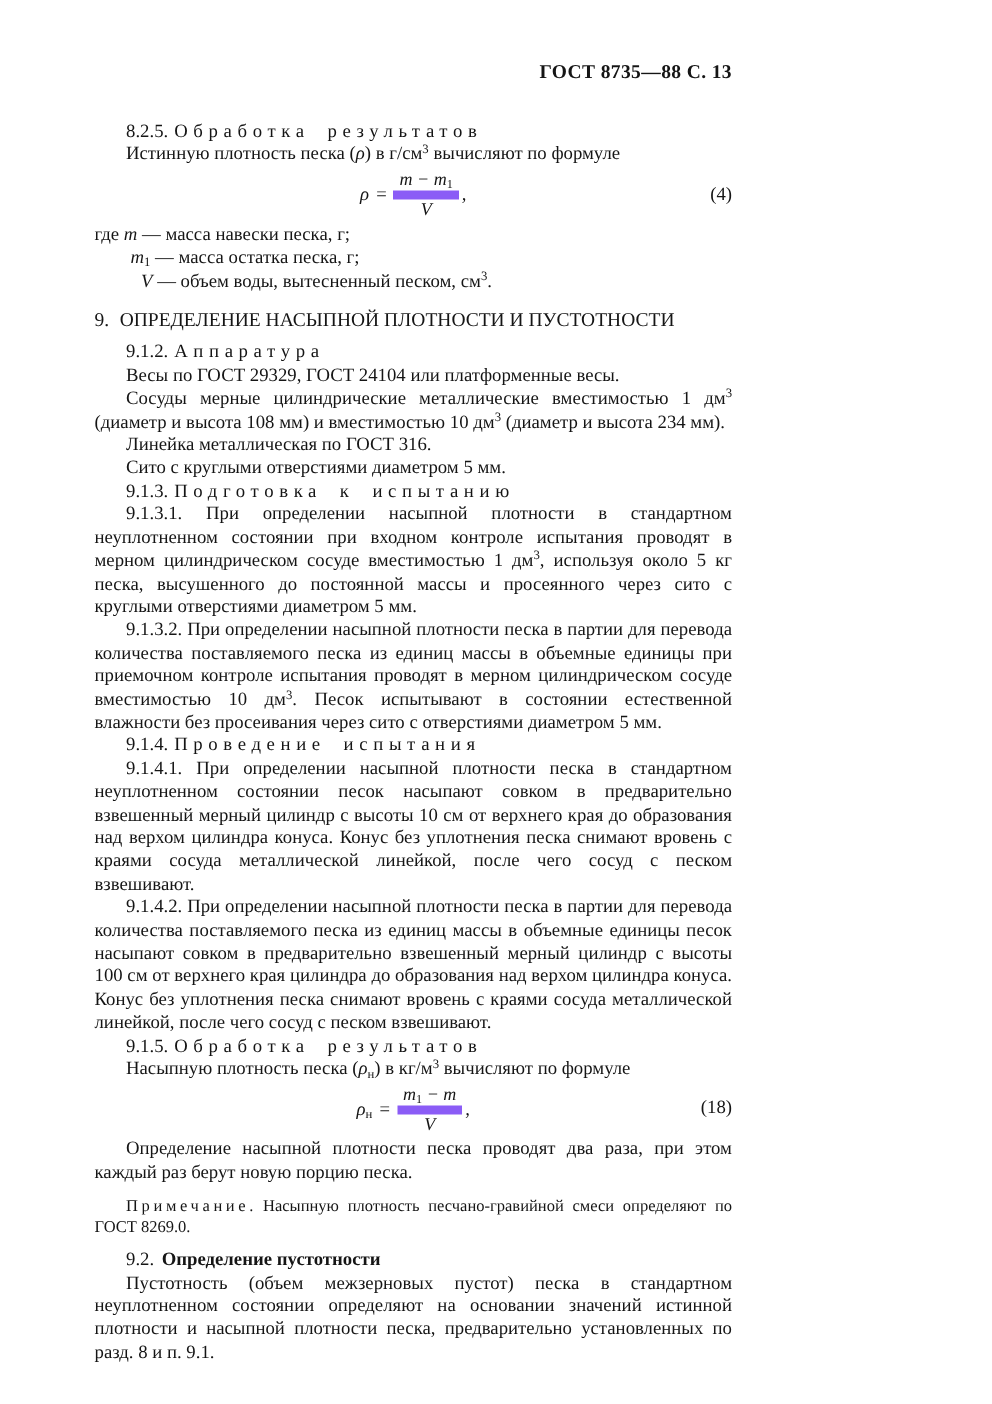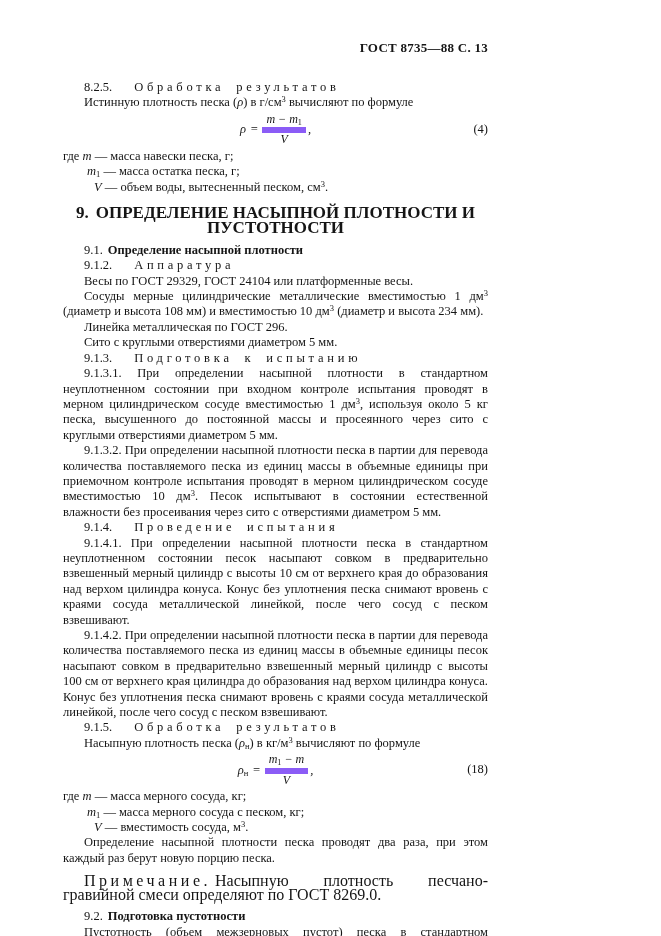--- a/index.html
+++ b/index.html
@@ -9,40 +9,40 @@
   }
   .page{box-sizing:border-box;width:549px;height:936px;padding:40px 61px 0 63px;background:#fff;}
   .header-right{
     text-align:right;font-weight:bold;font-size:13px;line-height:16px;margin-bottom:24px;
     letter-spacing:0.02em;
   }
   .doc{font-size:12.5px;line-height:15.4px;}
   .blk{margin:0;}
   .paragraph{text-align:justify;text-indent:21px;}
   .heading-spaced{text-indent:21px;white-space:nowrap;}
-  .heading-spaced .h-num{margin-right:22px;}
+  .heading-spaced .h-num{margin-right:4px;}
   .h-spaced{letter-spacing:0.30em;word-spacing:0.40em;}
-  .chapter-heading{text-align:center;font-weight:bold;font-size:17px;margin:10px 0 7px;}
+  .chapter-heading{font-weight:normal;font-size:13px;margin:10px 0 7px;}
   .chapter-heading .ch-num{margin-right:7px;}
   .heading-bold{text-indent:21px;margin-top:3px;}
   .heading-bold .h-num{margin-right:5px;font-weight:normal;}
   .heading-bold .hb-title{font-weight:bold;}
   .formula-row{position:relative;display:flex;justify-content:center;align-items:center;
     min-height:34px;margin:2px 0;}
   .formula-math{font-style:italic;font-size:12.5px;display:inline-flex;align-items:center;}
   .f-eq{margin:0 4px;}
   .frac{display:inline-flex;flex-direction:column;align-items:center;line-height:1.12;font-size:12px;}
   .frac-num{border-bottom:6px solid #8b5cf6;padding:0 4px 1px;}
   .frac-den{padding-top:0;}
   .f-tail{margin-left:2px;}
   .eqno{position:absolute;right:0;top:50%;transform:translateY(-50%);font-style:normal;}
   .def-line{text-align:left;}
   .def-line.ind1{padding-left:24px;}
   .def-line.ind2{padding-left:31px;}
-  .note{font-size:16px;line-height:14px;text-indent:21px;text-align:justify;margin:8px 0 7px;}
+  .note{font-size:11px;line-height:14px;text-indent:21px;text-align:justify;margin:8px 0 7px;}
   .note-label{letter-spacing:0.22em;margin-right:4px;}
   sub{font-size:0.68em;line-height:0;vertical-align:-0.28em;font-style:normal;}
   sup{font-size:0.68em;line-height:0;vertical-align:0.5em;}
   i{font-style:italic;}
 </style>
 </head>
 <body>
 
 <main class="page">
   <div class="header-right">ГОСТ 8735—88 С. 13</div>
@@ -60,25 +60,24 @@
           <span class="f-tail">,</span>
         </span>
         <span class="eqno">(4)</span>
       </div>
       <div class="blk definitions">
         <div class="def-line ind0">где <i>m</i> — масса навески песка, г;</div>
         <div class="def-line ind1"><i>m</i><sub>1</sub> — масса остатка песка, г;</div>
         <div class="def-line ind2"><i>V</i> — объем воды, вытесненный песком, см<sup>3</sup>.</div>
       </div>
       <div class="blk chapter-heading"><span class="ch-num">9.</span><span class="ch-title">ОПРЕДЕЛЕНИЕ НАСЫПНОЙ ПЛОТНОСТИ И ПУСТОТНОСТИ</span></div>
-      <div class="blk heading-bold"><span class="h-num">9.1.</span><span class="hb-title">Определение насыпной плотности</span></div>
       <div class="blk heading-spaced"><span class="h-num">9.1.2.</span><span class="h-spaced">Аппаратура</span></div>
       <div class="blk paragraph">Весы по ГОСТ 29329, ГОСТ 24104 или платформенные весы.</div>
       <div class="blk paragraph">Сосуды мерные цилиндрические металлические вместимостью 1 дм<sup>3</sup> (диаметр и высота 108 мм) и вместимостью 10 дм<sup>3</sup> (диаметр и высота 234 мм).</div>
-      <div class="blk paragraph">Линейка металлическая по ГОСТ 296.</div>
+      <div class="blk paragraph">Линейка металлическая по ГОСТ 316.</div>
       <div class="blk paragraph">Сито с круглыми отверстиями диаметром 5 мм.</div>
       <div class="blk heading-spaced"><span class="h-num">9.1.3.</span><span class="h-spaced">Подготовка к испытанию</span></div>
       <div class="blk paragraph">9.1.3.1. При определении насыпной плотности в стандартном неуплотненном состоянии при входном контроле испытания проводят в мерном цилиндрическом сосуде вместимостью 1 дм<sup>3</sup>, используя около 5 кг песка, высушенного до постоянной массы и просеянного через сито с круглыми отверстиями диаметром 5 мм.</div>
       <div class="blk paragraph">9.1.3.2. При определении насыпной плотности песка в партии для перевода количества поставляемого песка из единиц массы в объемные единицы при приемочном контроле испытания проводят в мерном цилиндрическом сосуде вместимостью 10 дм<sup>3</sup>. Песок испытывают в состоянии естественной влажности без просеивания через сито с отверстиями диаметром 5 мм.</div>
       <div class="blk heading-spaced"><span class="h-num">9.1.4.</span><span class="h-spaced">Проведение испытания</span></div>
       <div class="blk paragraph">9.1.4.1. При определении насыпной плотности песка в стандартном неуплотненном состоянии песок насыпают совком в предварительно взвешенный мерный цилиндр с высоты 10 см от верхнего края до образования над верхом цилиндра конуса. Конус без уплотнения песка снимают вровень с краями сосуда металлической линейкой, после чего сосуд с песком взвешивают.</div>
       <div class="blk paragraph">9.1.4.2. При определении насыпной плотности песка в партии для перевода количества поставляемого песка из единиц массы в объемные единицы песок насыпают совком в предварительно взвешенный мерный цилиндр с высоты 100 см от верхнего края цилиндра до образования над верхом цилиндра конуса. Конус без уплотнения песка снимают вровень с краями сосуда металлической линейкой, после чего сосуд с песком взвешивают.</div>
       <div class="blk heading-spaced"><span class="h-num">9.1.5.</span><span class="h-spaced">Обработка результатов</span></div>
       <div class="blk paragraph">Насыпную плотность песка (<i>ρ</i><sub>н</sub>) в кг/м<sup>3</sup> вычисляют по формуле</div>
       <div class="blk formula-row">
@@ -86,23 +85,18 @@
           <span class="f-lhs">ρ<sub>н</sub></span>
           <span class="f-eq">=</span>
           <span class="frac">
             <span class="frac-num">m<sub>1</sub> − m</span>
             <span class="frac-den">V</span>
           </span>
           <span class="f-tail">,</span>
         </span>
         <span class="eqno">(18)</span>
       </div>
-      <div class="blk definitions">
-        <div class="def-line ind0">где <i>m</i> — масса мерного сосуда, кг;</div>
-        <div class="def-line ind1"><i>m</i><sub>1</sub> — масса мерного сосуда с песком, кг;</div>
-        <div class="def-line ind2"><i>V</i> — вместимость сосуда, м<sup>3</sup>.</div>
-      </div>
       <div class="blk paragraph">Определение насыпной плотности песка проводят два раза, при этом каждый раз берут новую порцию песка.</div>
       <div class="blk note"><span class="note-label">Примечание.</span><span class="note-text">Насыпную плотность песчано-гравийной смеси определяют по ГОСТ 8269.0.</span></div>
-      <div class="blk heading-bold"><span class="h-num">9.2.</span><span class="hb-title">Подготовка пустотности</span></div>
+      <div class="blk heading-bold"><span class="h-num">9.2.</span><span class="hb-title">Определение пустотности</span></div>
       <div class="blk paragraph">Пустотность (объем межзерновых пустот) песка в стандартном неуплотненном состоянии определяют на основании значений истинной плотности и насыпной плотности песка, предварительно установленных по разд. 8 и п. 9.1.</div>
     </div>
 </main>
 
 </body></html>

